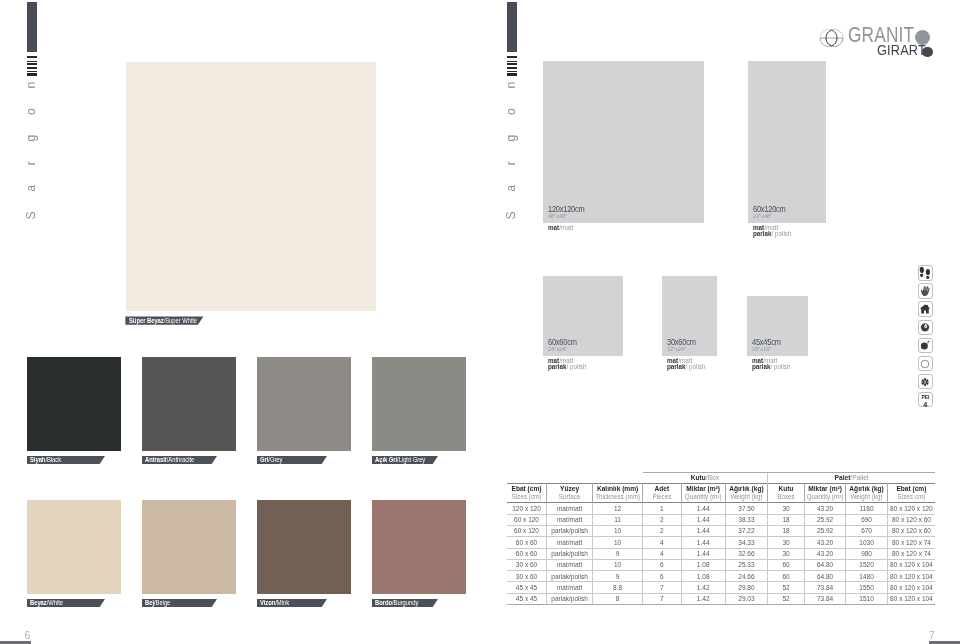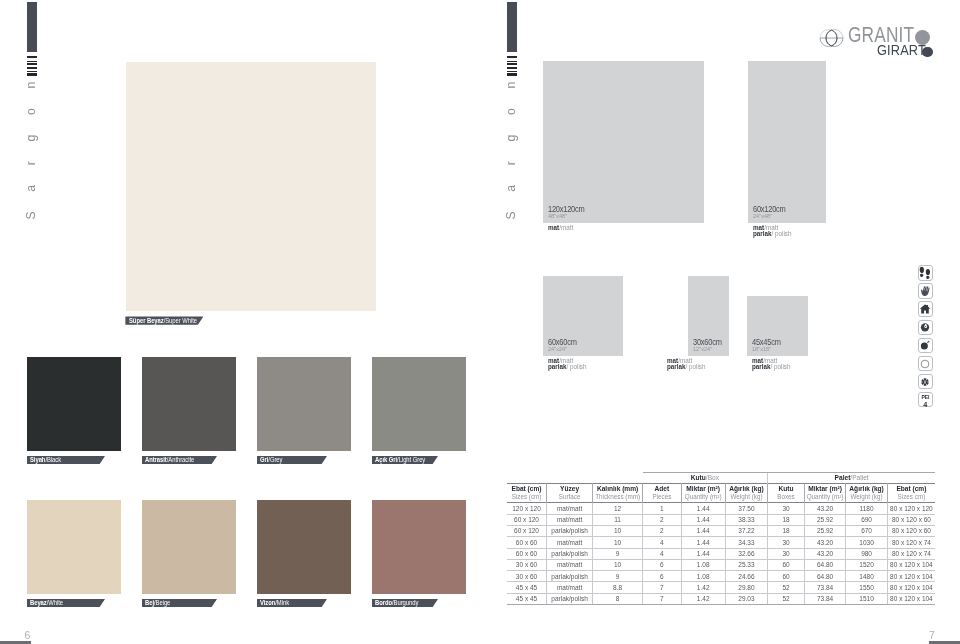--- a/index.html
+++ b/index.html
@@ -182,21 +182,21 @@
         <div><b>parlak</b>/ polish</div>
       </div>
       <div class="sizeblock" style="left: 543px; top: 276px; width: 80px; height: 80px;">
         <div class="sz-cm" style="top:63px">60x60cm</div>
         <div class="sz-in" style="top:71.3px">24"x24"</div>
       </div>
       <div class="sz-fin" style="left: 548px; top: 358.2px;">
         <div><b>mat</b>/matt</div>
         <div><b>parlak</b>/ polish</div>
       </div>
-      <div class="sizeblock" style="left: 688px; top: 276px; width: 41px; height: 80px;">
+      <div class="sizeblock" style="left: 662px; top: 276px; width: 55px; height: 80px;">
         <div class="sz-cm" style="top:63px">30x60cm</div>
         <div class="sz-in" style="top:71.3px">12"x24"</div>
       </div>
       <div class="sz-fin" style="left: 667px; top: 358.2px;">
         <div><b>mat</b>/matt</div>
         <div><b>parlak</b>/ polish</div>
       </div>
       <div class="sizeblock" style="left: 747px; top: 296px; width: 61px; height: 60px;">
         <div class="sz-cm" style="top:43px">45x45cm</div>
         <div class="sz-in" style="top:51.3px">18"x18"</div>

